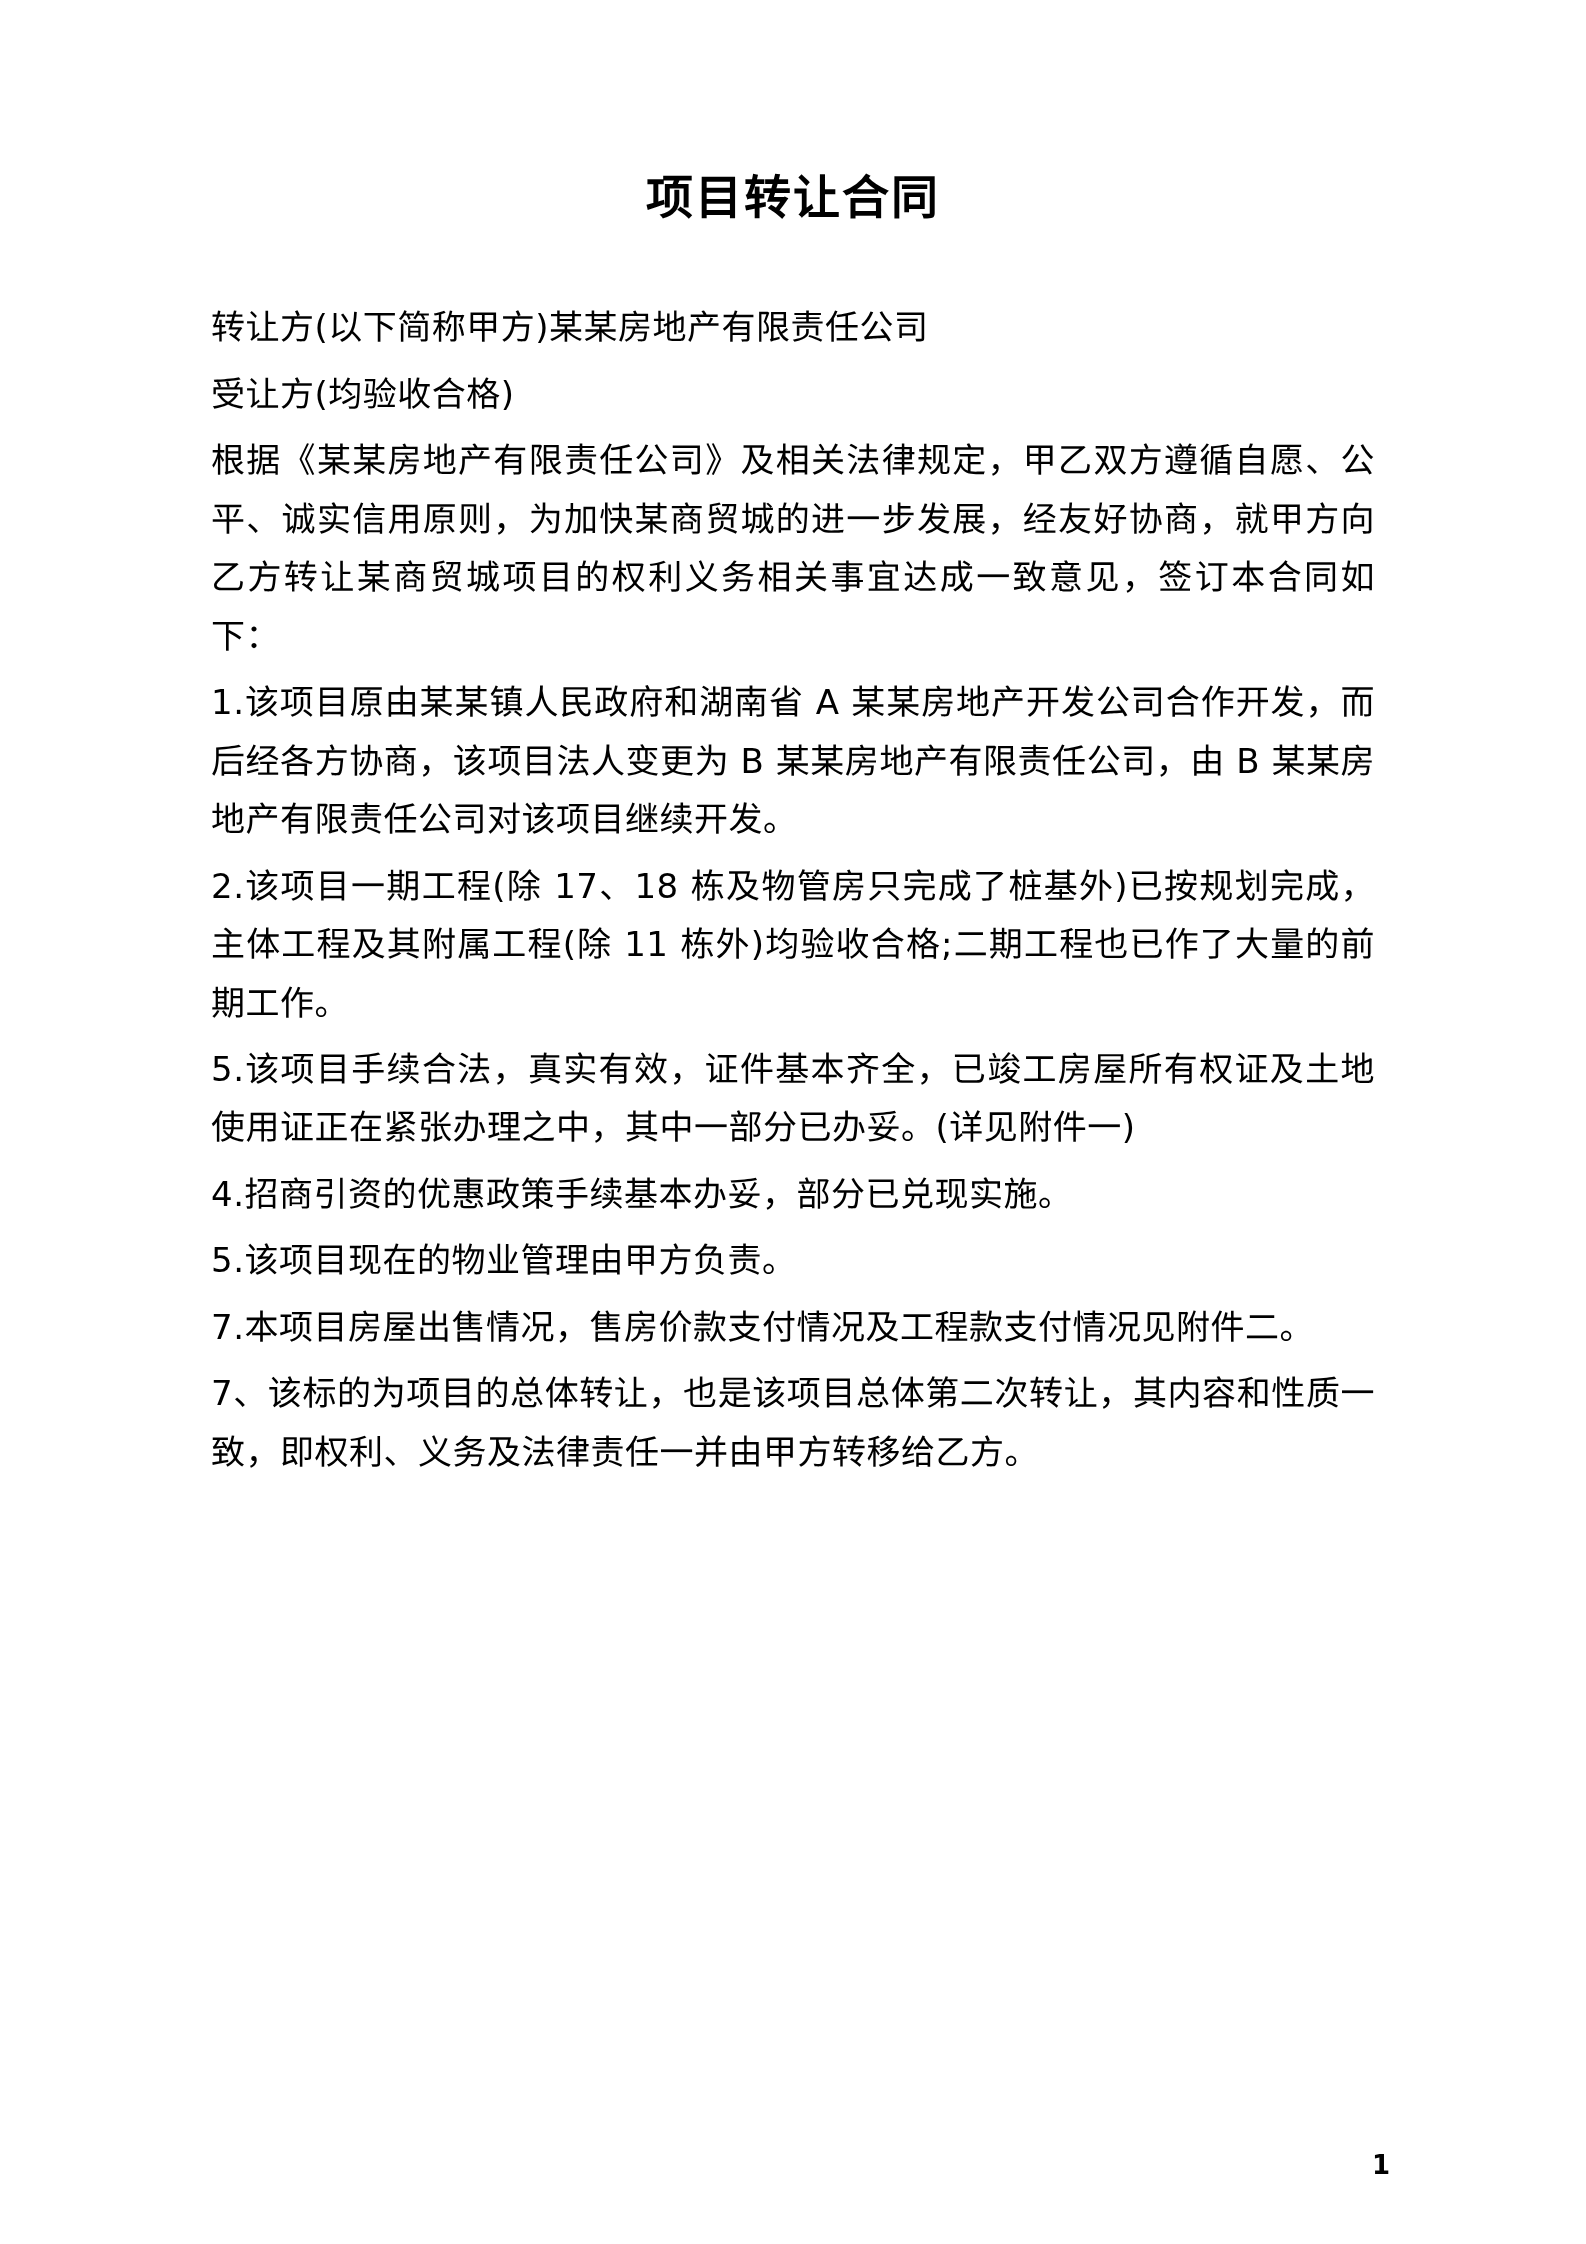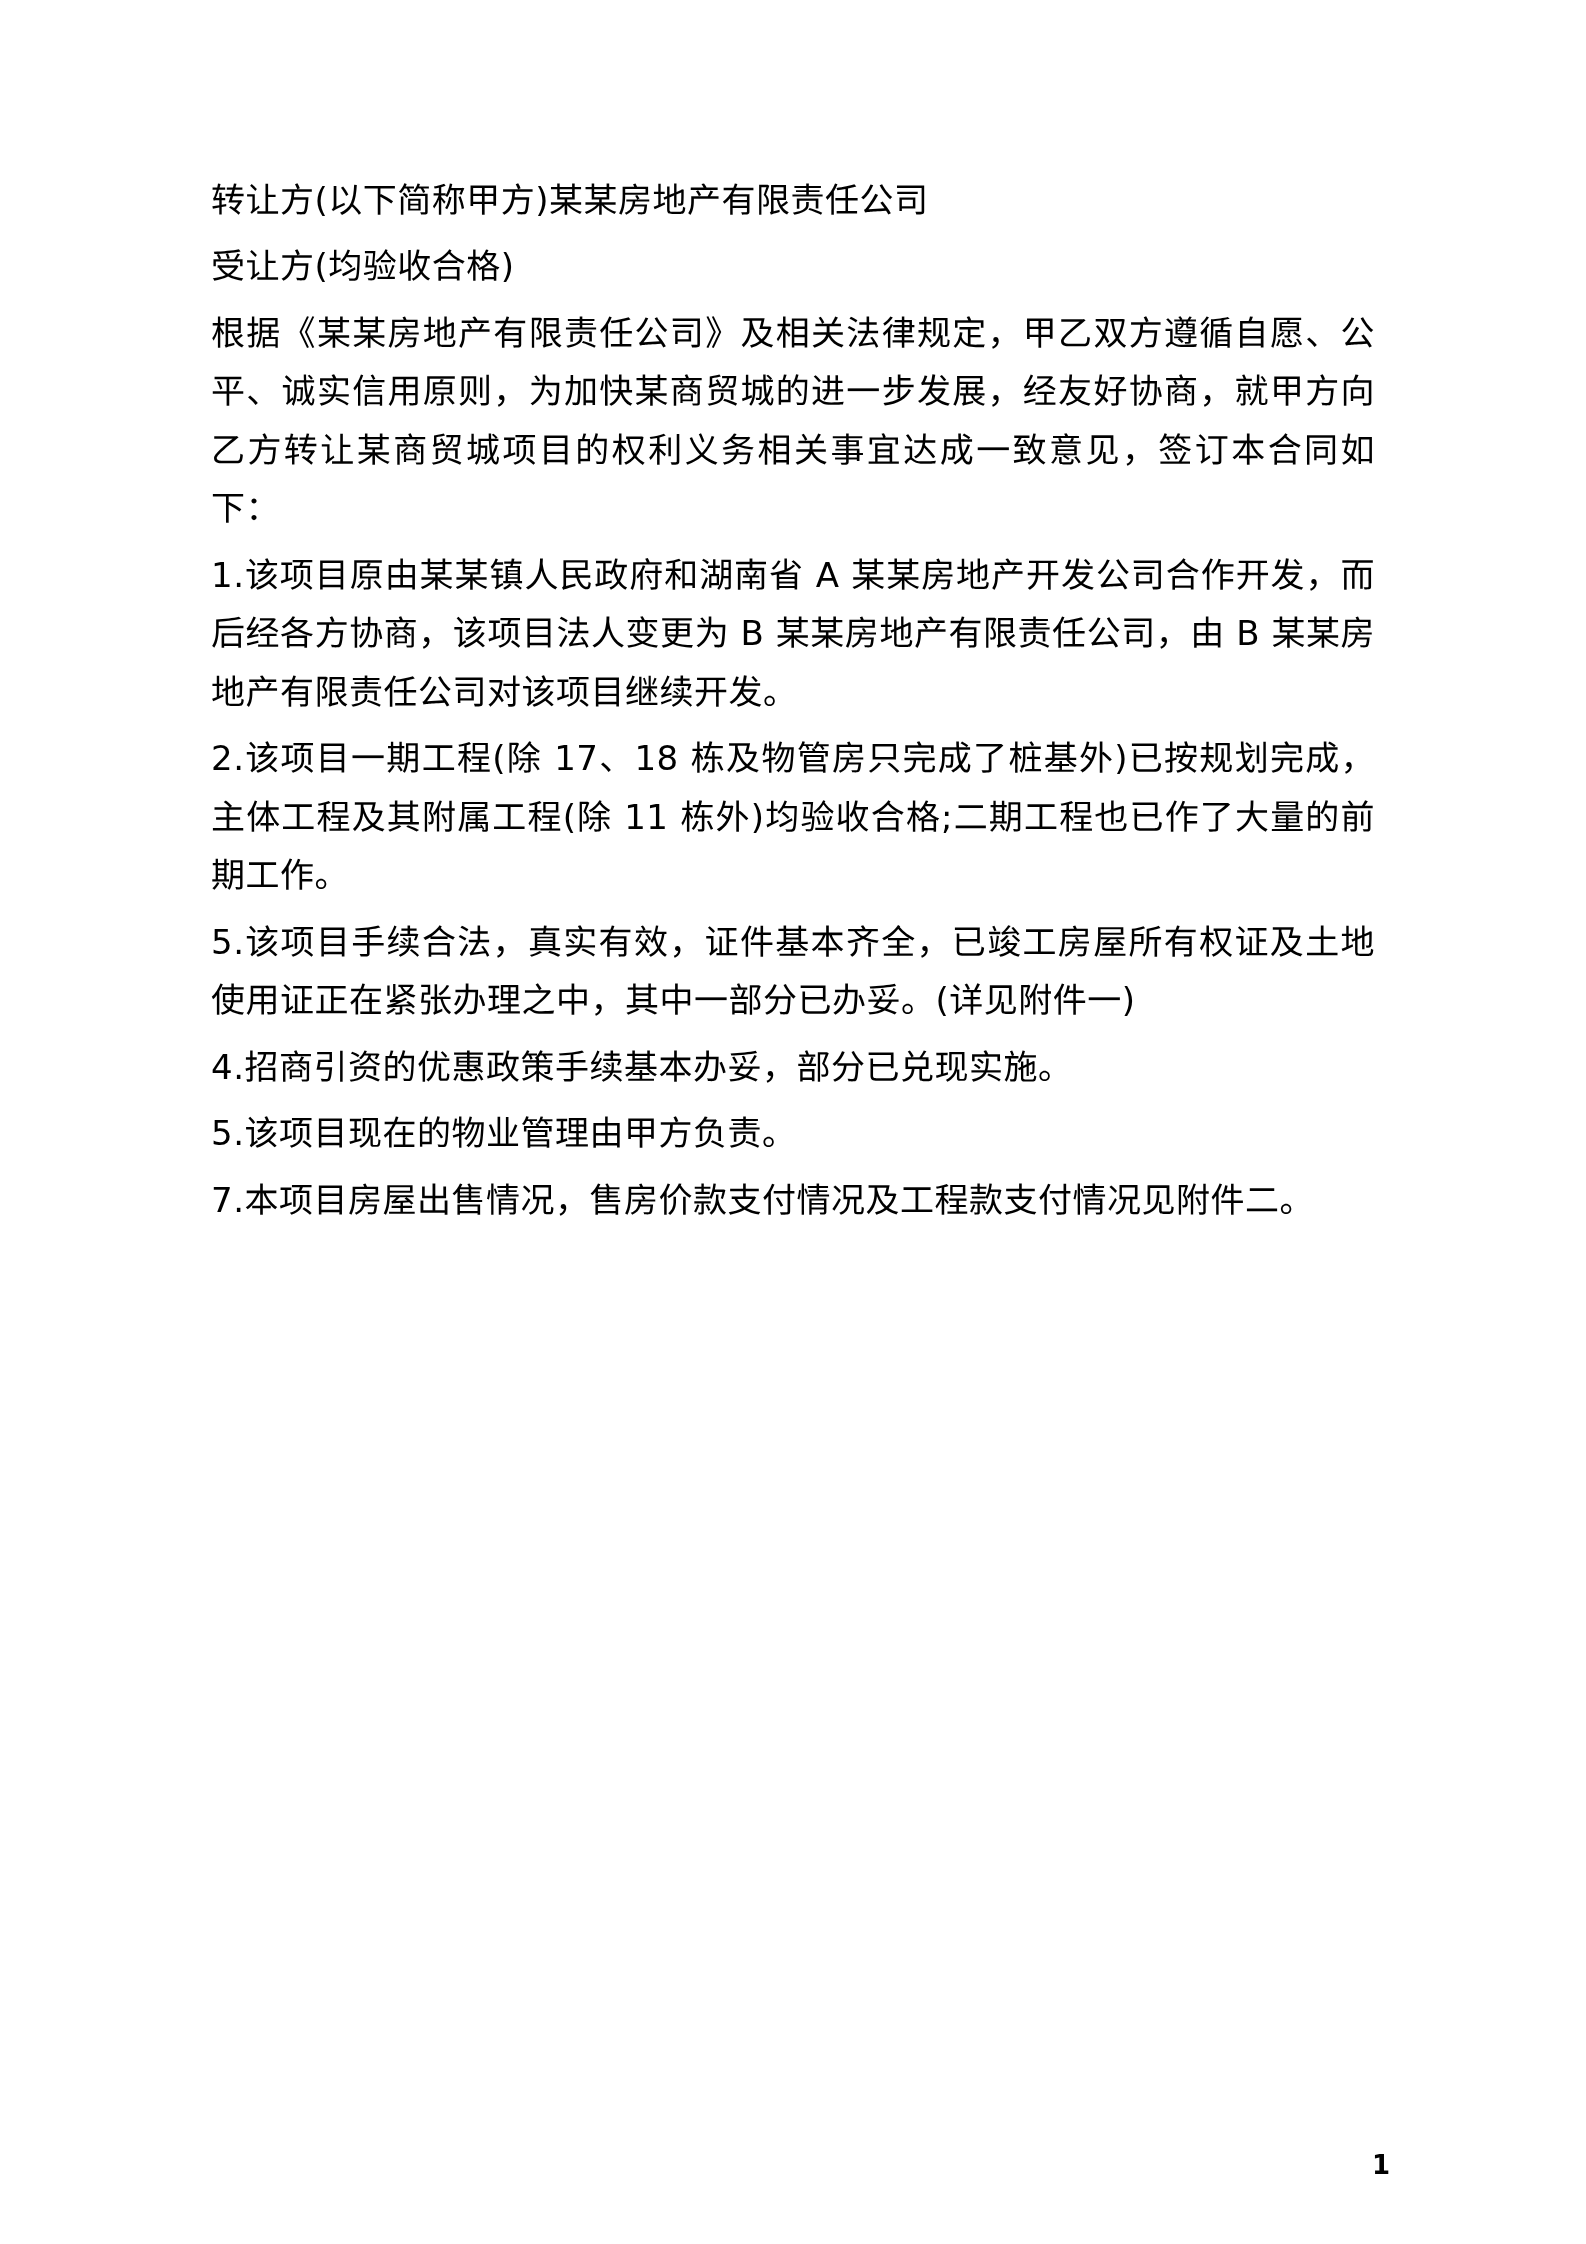--- a/index.html
+++ b/index.html
@@ -49,28 +49,30 @@
     font-weight: bold;
     color: #000;
     line-height: 1;
   }
 </style>
 </head>
 <body>
 
 <div class="page">
 
+  <h1 class="doc-title">项目转让合同</h1>
 
   <div class="body-text">
     <p class="para">转让方(以下简称甲方)某某房地产有限责任公司</p>
     <p class="para">受让方(均验收合格)</p>
     <p class="para">根据《某某房地产有限责任公司》及相关法律规定，甲乙双方遵循自愿、公平、诚实信用原则，为加快某商贸城的进一步发展，经友好协商，就甲方向乙方转让某商贸城项目的权利义务相关事宜达成一致意见，签订本合同如下：</p>
     <p class="para">1.该项目原由某某镇人民政府和湖南省 A 某某房地产开发公司合作开发，而后经各方协商，该项目法人变更为 B 某某房地产有限责任公司，由 B 某某房地产有限责任公司对该项目继续开发。</p>
     <p class="para">2.该项目一期工程(除 17、18 栋及物管房只完成了桩基外)已按规划完成，主体工程及其附属工程(除 11 栋外)均验收合格;二期工程也已作了大量的前期工作。</p>
     <p class="para">5.该项目手续合法，真实有效，证件基本齐全，已竣工房屋所有权证及土地使用证正在紧张办理之中，其中一部分已办妥。(详见附件一)</p>
     <p class="para">4.招商引资的优惠政策手续基本办妥，部分已兑现实施。</p>
     <p class="para">5.该项目现在的物业管理由甲方负责。</p>
     <p class="para">7.本项目房屋出售情况，售房价款支付情况及工程款支付情况见附件二。</p>
+    <p class="para">7、该标的为项目的总体转让，也是该项目总体第二次转让，其内容和性质一致，即权利、义务及法律责任一并由甲方转移给乙方。</p>
   </div>
 
   <div class="page-number">1</div>
 
 </div>
 
 </body></html>

